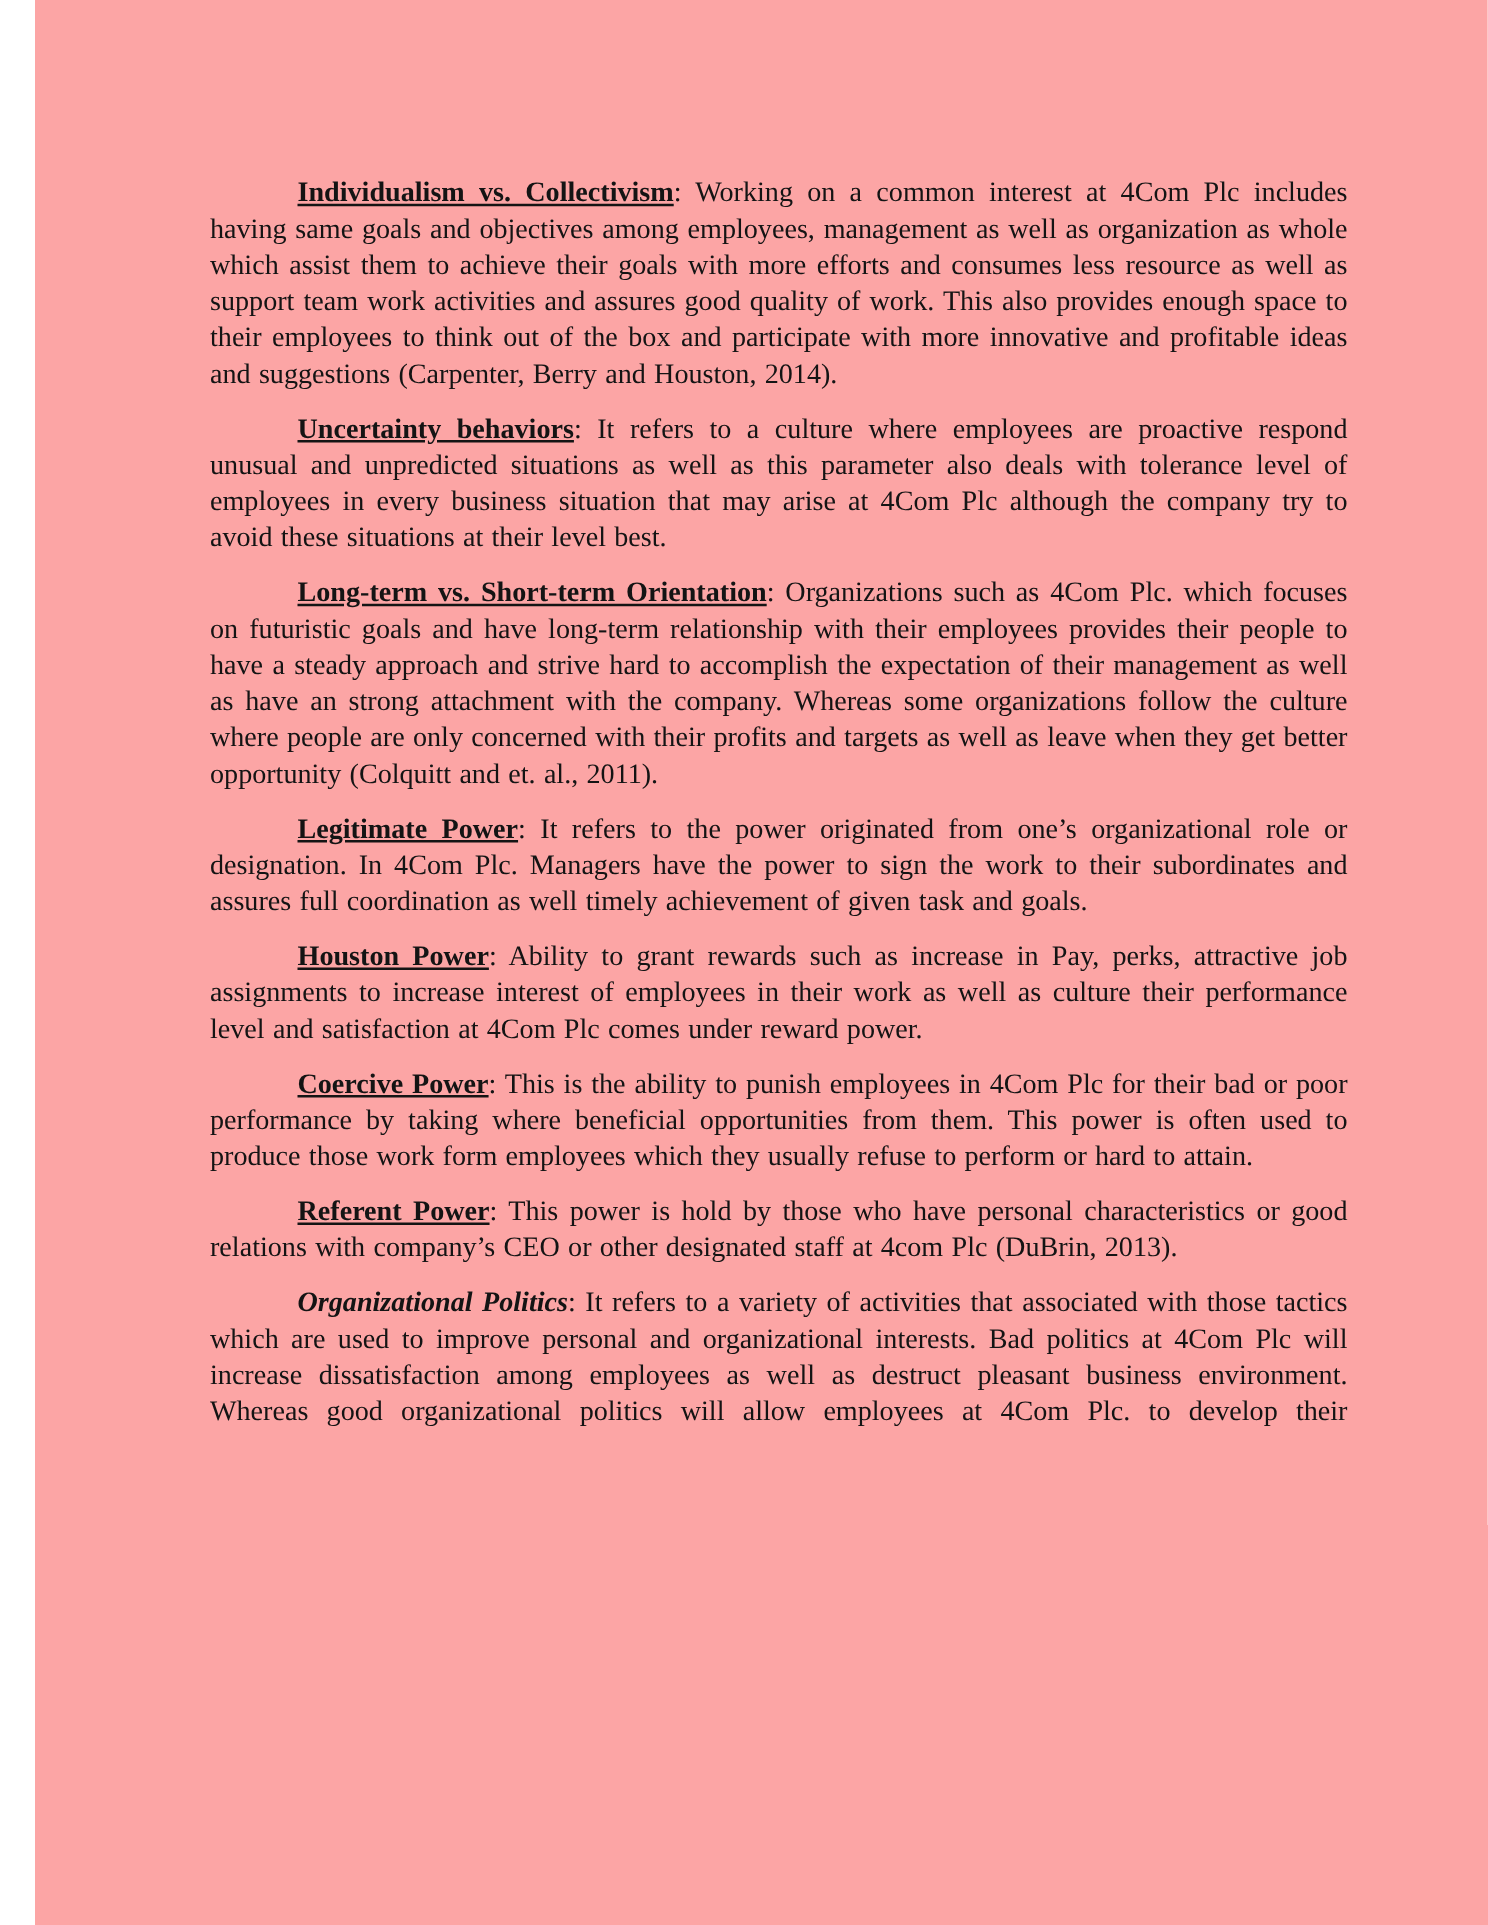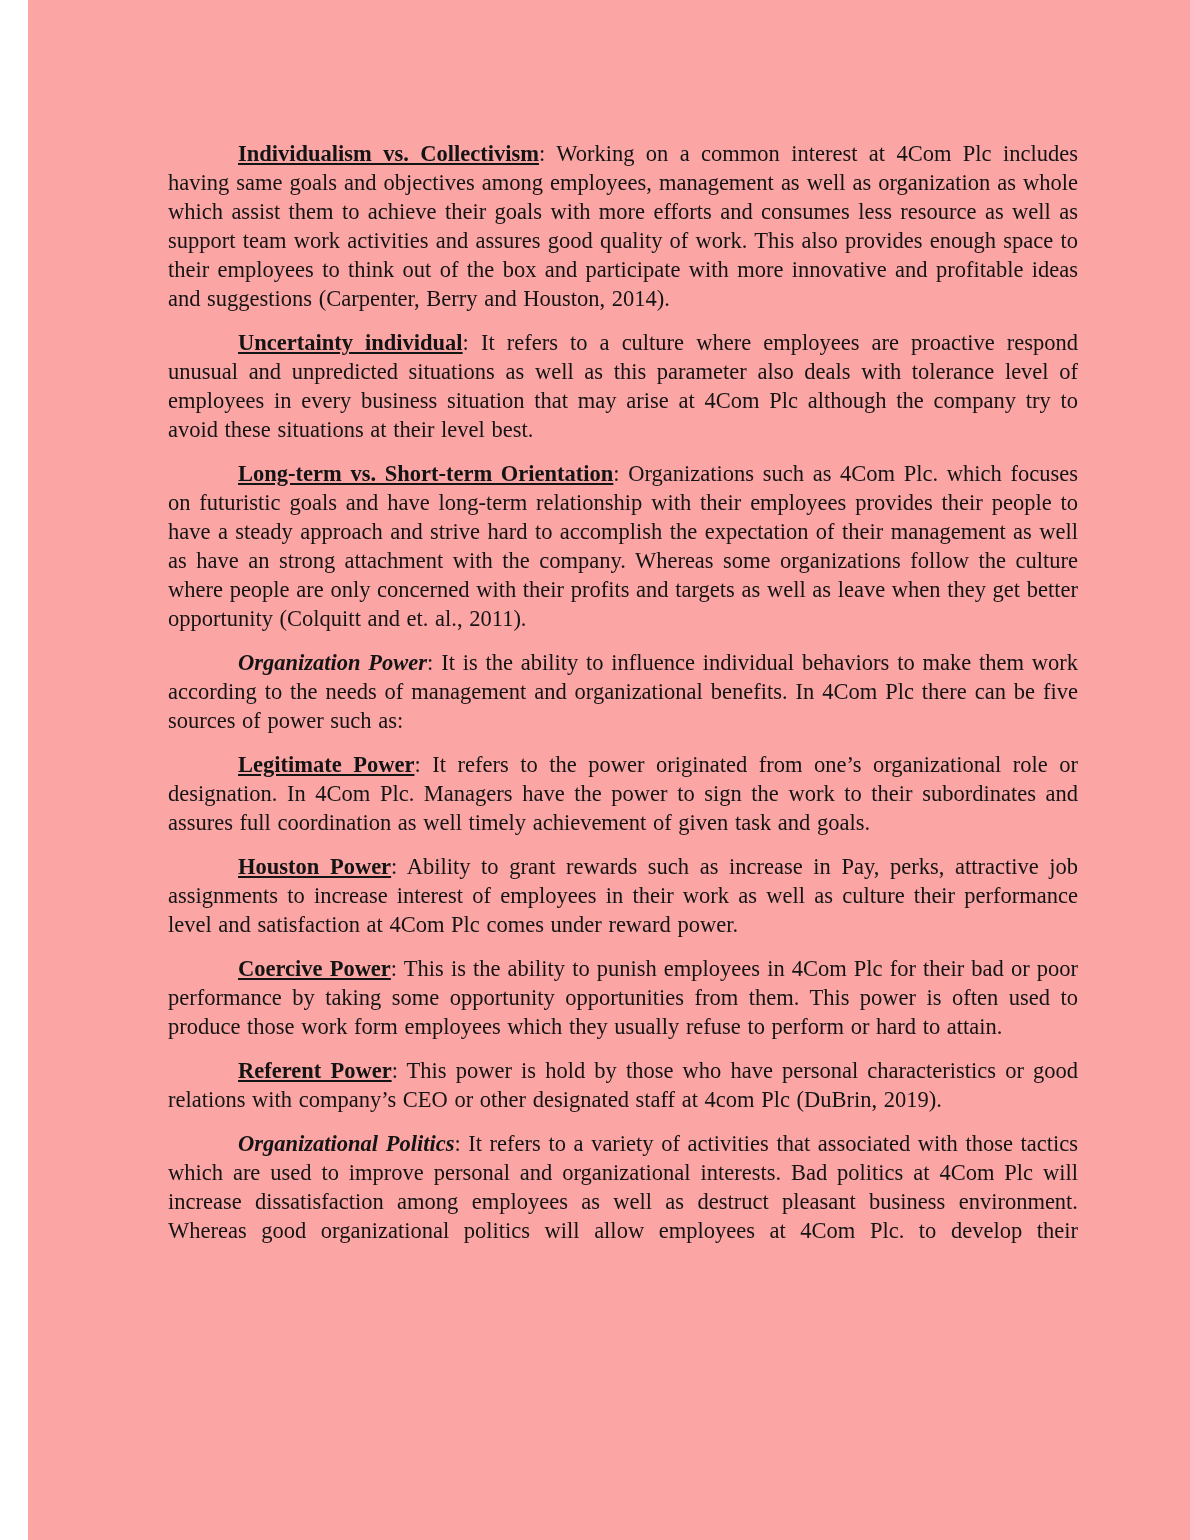--- a/index.html
+++ b/index.html
@@ -46,30 +46,29 @@
     text-align-last: justify;
   }
 </style>
 </head>
 <body>
 
 <div class="page">
 
   <p class="para"><span class="lead u">Individualism vs. Collectivism</span><span>: Working on a common interest at 4Com Plc includes having same goals and objectives among employees, management as well as organization as whole which assist them to achieve their goals with more efforts and consumes less resource as well as support team work activities and assures good quality of work. This also provides enough space to their employees to think out of the box and participate with more innovative and profitable ideas and suggestions (Carpenter, Berry and Houston, 2014).</span></p>
 
-  <p class="para"><span class="lead u">Uncertainty individual</span><span>: It refers to a culture where employees are proactive respond unusual and unpredicted situations as well as this parameter also deals with tolerance level of employees in every business situation that may arise at 4Com Plc although the company try to avoid these situations at their level best.</span></p>
+  <p class="para"><span class="lead u">Uncertainty behaviors</span><span>: It refers to a culture where employees are proactive respond unusual and unpredicted situations as well as this parameter also deals with tolerance level of employees in every business situation that may arise at 4Com Plc although the company try to avoid these situations at their level best.</span></p>
 
   <p class="para"><span class="lead u">Long-term vs. Short-term Orientation</span><span>: Organizations such as 4Com Plc. which focuses on futuristic goals and have long-term relationship with their employees provides their people to have a steady approach and strive hard to accomplish the expectation of their management as well as have an strong attachment with the company. Whereas some organizations follow the culture where people are only concerned with their profits and targets as well as leave when they get better opportunity (Colquitt and et. al., 2011).</span></p>
 
-  <p class="para"><span class="lead i">Organization Power</span><span>: It is the ability to influence individual behaviors to make them work according to the needs of management and organizational benefits. In 4Com Plc there can be five sources of power such as:</span></p>
 
   <p class="para"><span class="lead u">Legitimate Power</span><span>: It refers to the power originated from one’s organizational role or designation. In 4Com Plc. Managers have the power to sign the work to their subordinates and assures full coordination as well timely achievement of given task and goals.</span></p>
 
   <p class="para"><span class="lead u">Houston Power</span><span>: Ability to grant rewards such as increase in Pay, perks, attractive job assignments to increase interest of employees in their work as well as culture their performance level and satisfaction at 4Com Plc comes under reward power.</span></p>
 
-  <p class="para"><span class="lead u">Coercive Power</span><span>: This is the ability to punish employees in 4Com Plc for their bad or poor performance by taking some opportunity opportunities from them. This power is often used to produce those work form employees which they usually refuse to perform or hard to attain.</span></p>
+  <p class="para"><span class="lead u">Coercive Power</span><span>: This is the ability to punish employees in 4Com Plc for their bad or poor performance by taking where beneficial opportunities from them. This power is often used to produce those work form employees which they usually refuse to perform or hard to attain.</span></p>
 
 
-  <p class="para"><span class="lead u">Referent Power</span><span>: This power is hold by those who have personal characteristics or good relations with company’s CEO or other designated staff at 4com Plc (DuBrin, 2019).</span></p>
+  <p class="para"><span class="lead u">Referent Power</span><span>: This power is hold by those who have personal characteristics or good relations with company’s CEO or other designated staff at 4com Plc (DuBrin, 2013).</span></p>
 
   <p class="para cont"><span class="lead i">Organizational Politics</span><span>: It refers to a variety of activities that associated with those tactics which are used to improve personal and organizational interests. Bad politics at 4Com Plc will increase dissatisfaction among employees as well as destruct pleasant business environment. Whereas good organizational politics will allow employees at 4Com Plc. to develop their</span></p>
 
 </div>
 
 </body></html>

